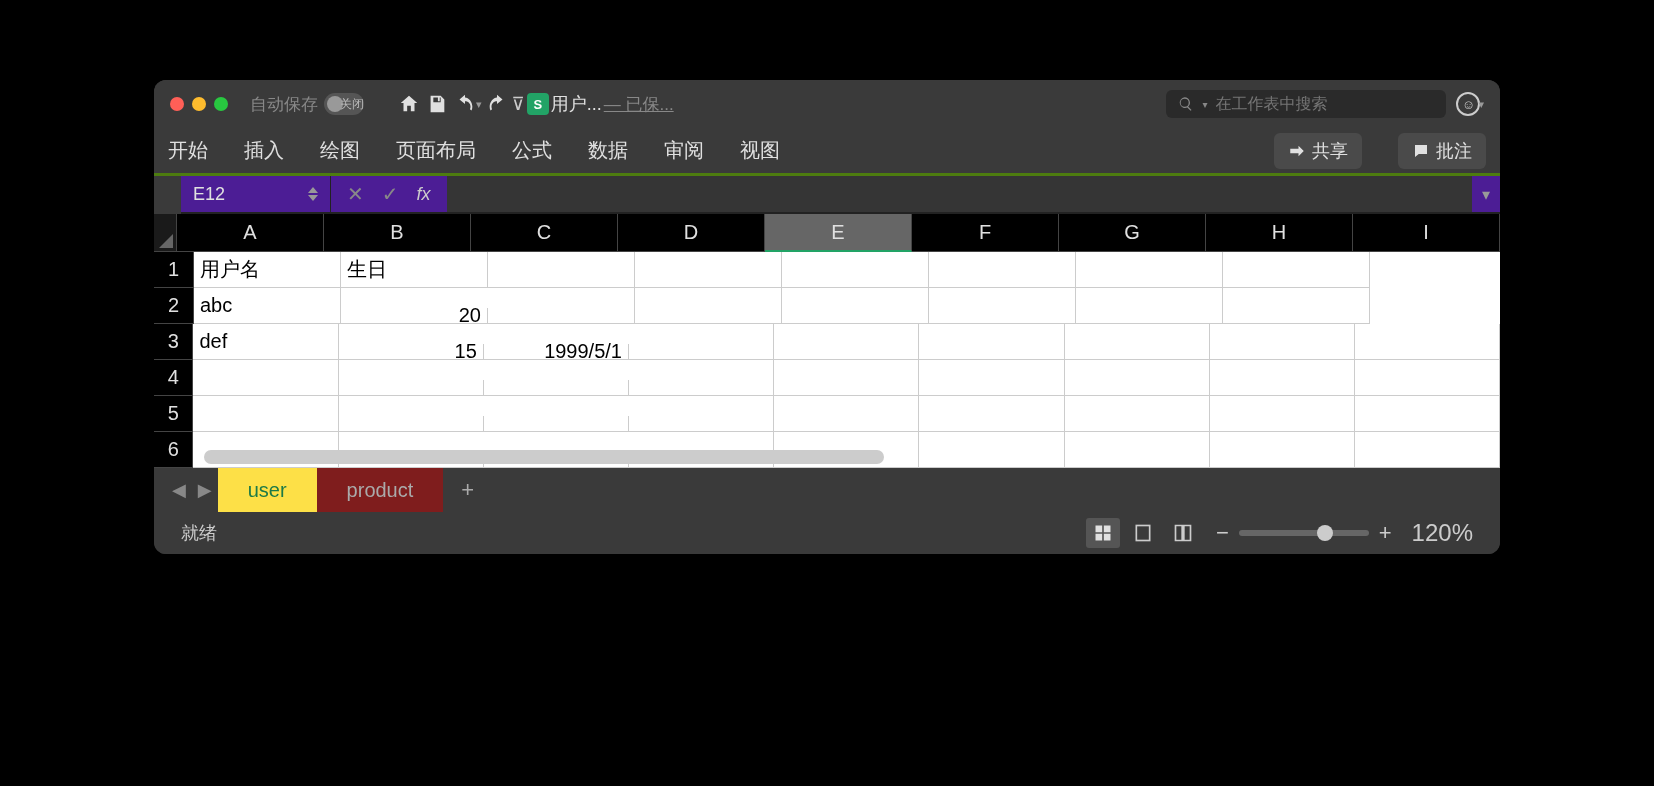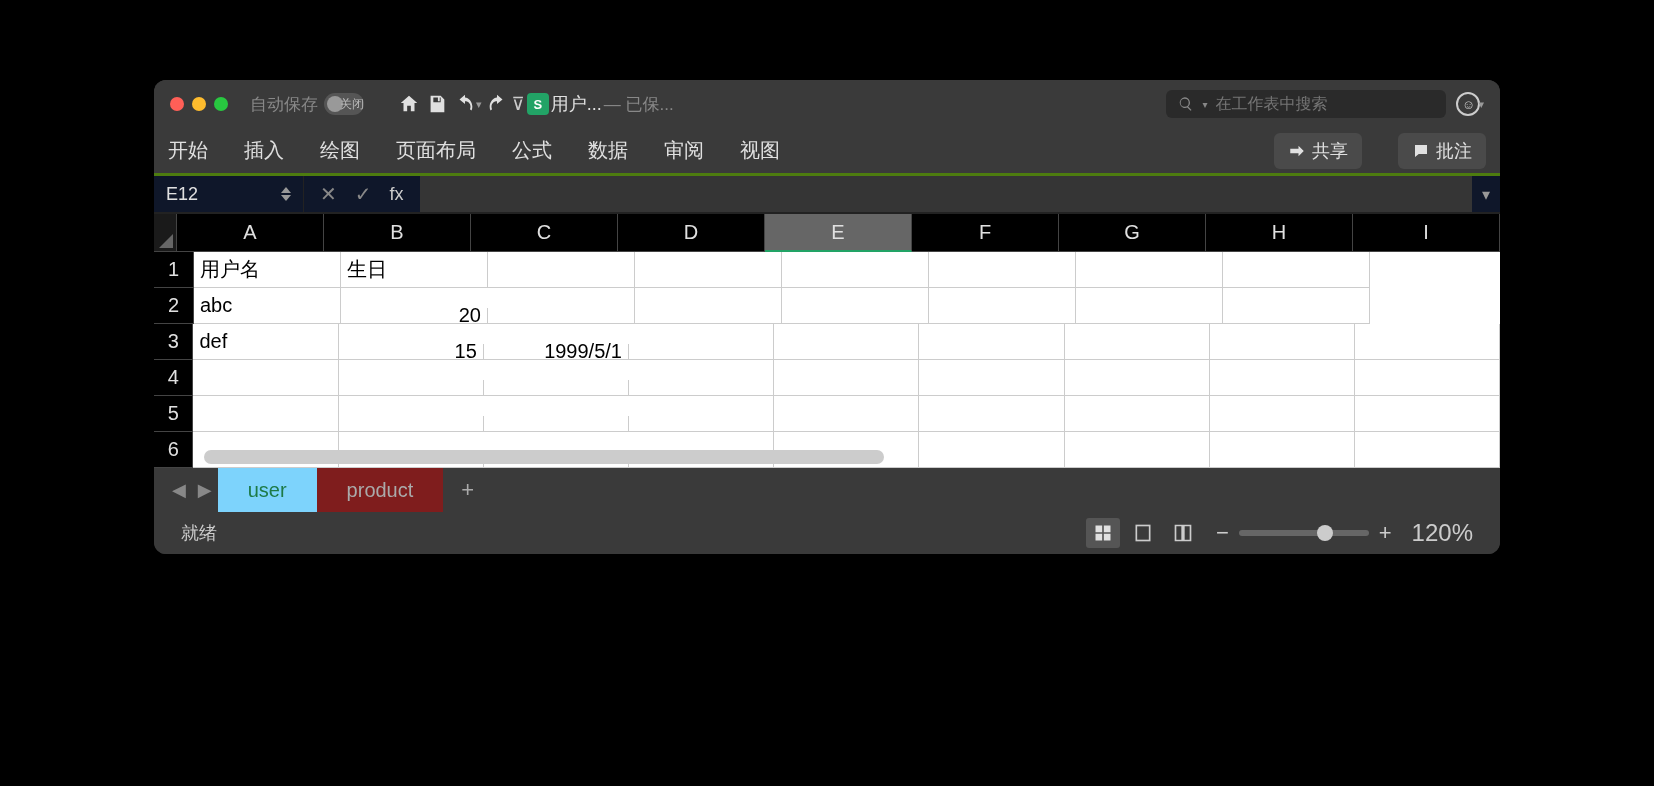--- a/index.html
+++ b/index.html
@@ -16,40 +16,40 @@
     .autosave { color: #888; font-size: 17px; display: flex; align-items: center; gap: 6px; }
     .toggle { width: 40px; height: 22px; background: #555; border-radius: 11px; display: flex; align-items: center; padding: 0 3px; }
     .toggle-knob { width: 16px; height: 16px; background: #999; border-radius: 50%; }
     .toggle-label { font-size: 12px; color: #bbb; position: relative; left: -30px; }
     .toolbar-icon { width: 26px; height: 26px; color: #e0e0e0; display: flex; align-items: center; justify-content: center; cursor: pointer; }
     .toolbar-icon svg { width: 22px; height: 22px; fill: #e0e0e0; }
     .dropdown-caret { color: #999; font-size: 11px; margin-left: -4px; }
     .dropdown-equals { color:#ccc; font-size:18px; }
     .app-badge { width: 22px; height: 22px; background: #22a366; border-radius: 4px; display: flex; align-items: center; justify-content: center; color: #fff; font-size: 13px; font-weight: bold; }
     .doc-title { color: #e0e0e0; font-size: 18px; }
-    .save-status { color: #888; font-size: 17px; }
+    .save-status { color: #888; font-size: 17px; text-decoration: underline; }
     .search-box { background: #2a2a2a; border-radius: 6px; padding: 5px 12px; display: flex; align-items: center; gap: 8px; flex: 0 0 280px; margin-left: auto; }
     .search-box input { background: transparent; border: none; outline: none; color: #888; font-size: 16px; flex: 1; }
     .smiley { width: 24px; height: 24px; border: 2px solid #ccc; border-radius: 50%; display: flex; align-items: center; justify-content: center; color: #ccc; font-size: 13px; margin-left: 8px; }
     
     
     .ribbon { height: 48px; background: #3a3a3a; display: flex; align-items: center; padding: 0 14px; gap: 36px; border-bottom: 3px solid #4d7c0f; }
     .ribbon-tab { color: #e0e0e0; font-size: 20px; cursor: pointer; }
     .ribbon-spacer { flex: 1; }
     .ribbon-btn { background: #4a4a4a; border-radius: 6px; padding: 6px 14px; color: #e0e0e0; font-size: 18px; display: flex; align-items: center; gap: 6px; cursor: pointer; }
     
     
-    .formula-bar { height: 38px; background: #0f172a; display: flex; align-items: center; border-bottom: 2px solid #222; }
+    .formula-bar { height: 38px; background: #4c1d95; display: flex; align-items: center; border-bottom: 2px solid #222; margin-left: 27px; }
     .name-box { width: 150px; height: 100%; display: flex; align-items: center; padding: 0 12px; color: #e0e0e0; font-size: 18px; border-right: 1px solid #222; }
     .name-box-stepper { margin-left: auto; display: flex; flex-direction: column; gap: 2px; }
     .stepper-arrow { width: 0; height: 0; border-left: 5px solid transparent; border-right: 5px solid transparent; }
     .stepper-up { border-bottom: 6px solid #999; }
     .stepper-down { border-top: 6px solid #999; }
     .formula-btns { display: flex; align-items: center; gap: 18px; padding: 0 16px; color: #888; font-size: 20px; }
-    .fx { color: #ccc; font-size: 18px; }
+    .fx { font-style: italic; color: #ccc; font-size: 18px; }
     .formula-input { flex: 1; height: 100%; background: #353535; border: none; outline: none; color: #e0e0e0; font-size: 16px; padding: 0 8px; }
     .formula-expand { padding: 0 10px; color: #999; }
     
     
     .grid-scroll-area { position: relative; }
     .grid { background: #fff; }
     .col-headers { display: flex; background: #1a1a1a; height: 38px; }
     .corner { width: 40px; height: 38px; background: #1a1a1a; border-right: 1px solid #444; border-bottom: 1px solid #444; position: relative; }
     .corner::after { content: ''; position: absolute; right: 3px; bottom: 3px; width: 0; height: 0; border-style: solid; border-width: 0 0 14px 14px; border-color: transparent transparent #666 transparent; }
     .col-header { width: 147px; height: 38px; background: #000; color: #e0e0e0; display: flex; align-items: center; justify-content: center; font-size: 20px; border-right: 1px solid #444; border-bottom: 1px solid #444; cursor: pointer; }
@@ -57,21 +57,21 @@
     .grid-row { display: flex; height: 36px; }
     .row-header { width: 40px; background: #000; color: #e0e0e0; display: flex; align-items: center; justify-content: center; font-size: 20px; border-right: 1px solid #444; border-bottom: 1px solid #444; cursor: pointer; }
     .cell { width: 147px; background: #fff; border-right: 1px solid #ccc; border-bottom: 1px solid #ccc; padding: 4px 6px; font-size: 20px; color: #000; display: flex; align-items: center; }
     .cell.align-right { justify-content: flex-end; margin-top: 20px; }
     .hscroll-track { position: absolute; left: 50px; bottom: 4px; height: 14px; width: 680px; background: #ccc; border-radius: 7px; }
     
     
     .sheet-tabs { height: 44px; background: #3a3a3a; display: flex; align-items: center; padding: 0 12px; }
     .nav-arrow { color: #888; font-size: 18px; padding: 0 6px; cursor: pointer; }
     .sheet-tab { height: 100%; padding: 0 30px; display: flex; align-items: center; font-size: 20px; cursor: pointer; }
-    .sheet-tab.active { background: #7dd3fc; color: #1d7a47; }
+    .sheet-tab.active { background: #fde047; color: #1d7a47; }
     .sheet-tab.inactive { background: #7f1d1d; color: #aaa; }
     .sheet-add { padding: 0 18px; color: #aaa; font-size: 22px; cursor: pointer; }
     
     
     .status-bar { height: 42px; background: #3a3a3a; display: flex; align-items: center; padding: 0 27px; color: #ccc; font-size: 18px; }
     .status-spacer { flex: 1; }
     .view-btns { display: flex; gap: 6px; }
     .view-btn { width: 34px; height: 30px; display: flex; align-items: center; justify-content: center; cursor: pointer; border-radius: 3px; }
     .view-btn.active { background: #555; }
     .zoom-ctrl { display: flex; align-items: center; gap: 10px; margin-left: 16px; }

